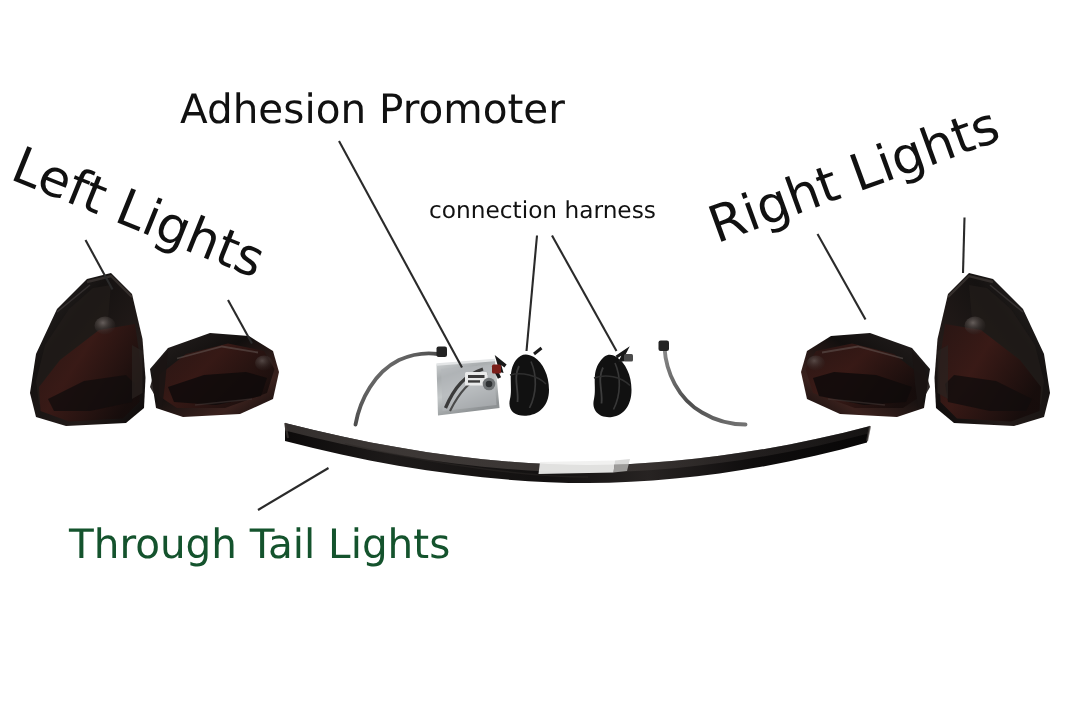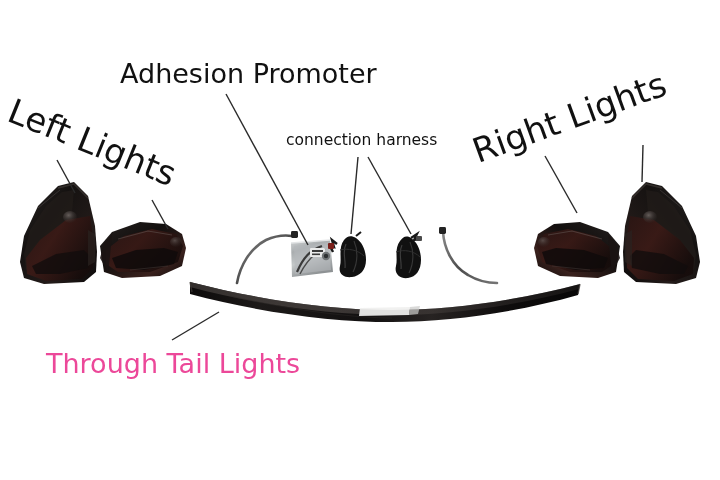--- a/index.html
+++ b/index.html
@@ -261,15 +261,15 @@
   </svg>
 
   <div class="label label-left-lights" style="color: rgb(17, 17, 17);">Left Lights</div>
 
   <div class="label label-harness" style="color: rgb(17, 17, 17);">connection harness</div>
 
   <div class="label label-adhesion" style="color: rgb(17, 17, 17);">Adhesion Promoter</div>
 
   <div class="label label-right-lights" style="color: rgb(17, 17, 17);">Right Lights</div>
 
-  <div class="label label-through" style="color: #ec4899;">Through Tail Lights</div>
+  <div class="label label-through" style="color: #14532d;">Through Tail Lights</div>
 
 </div>
 
 </body></html>

